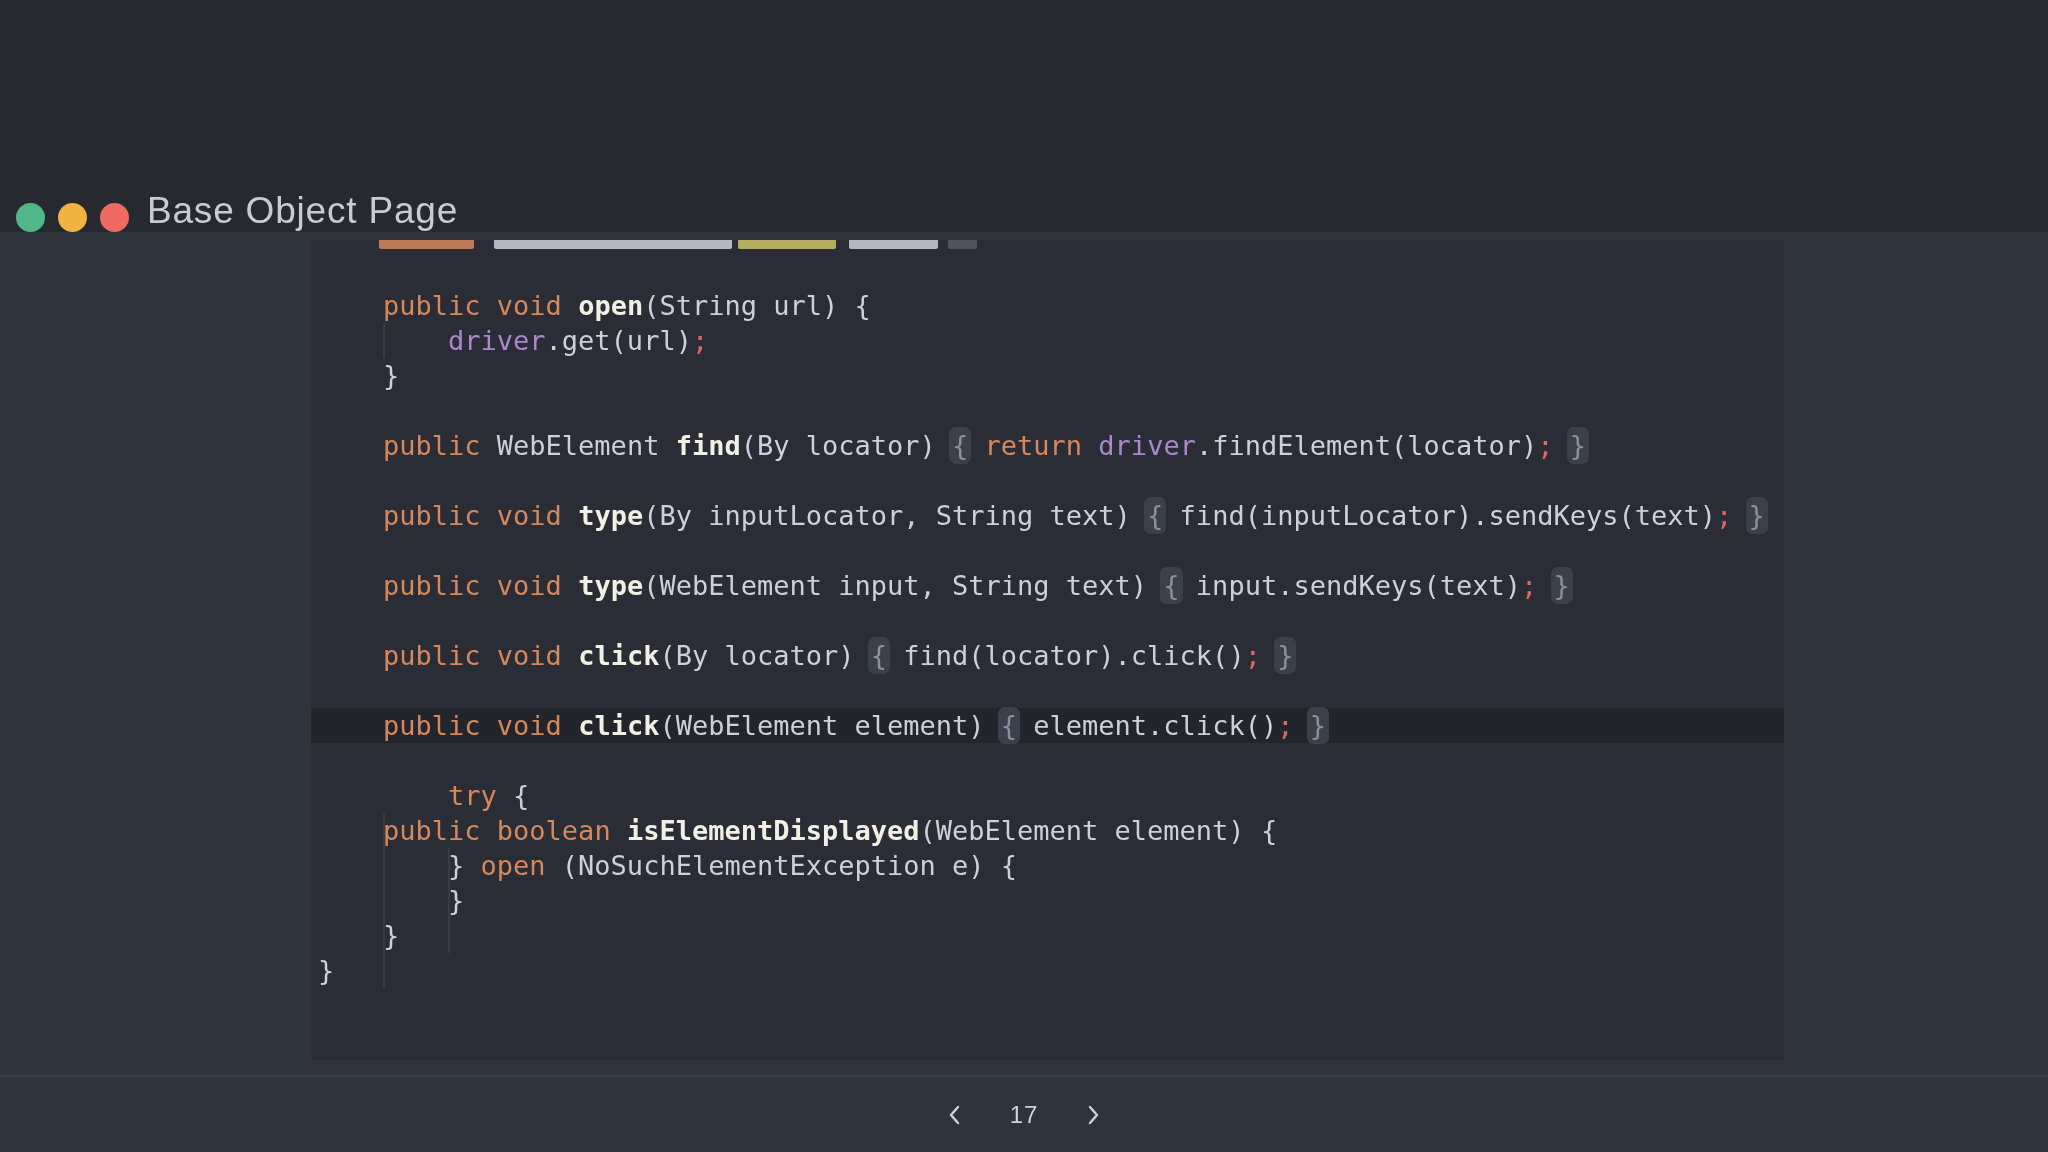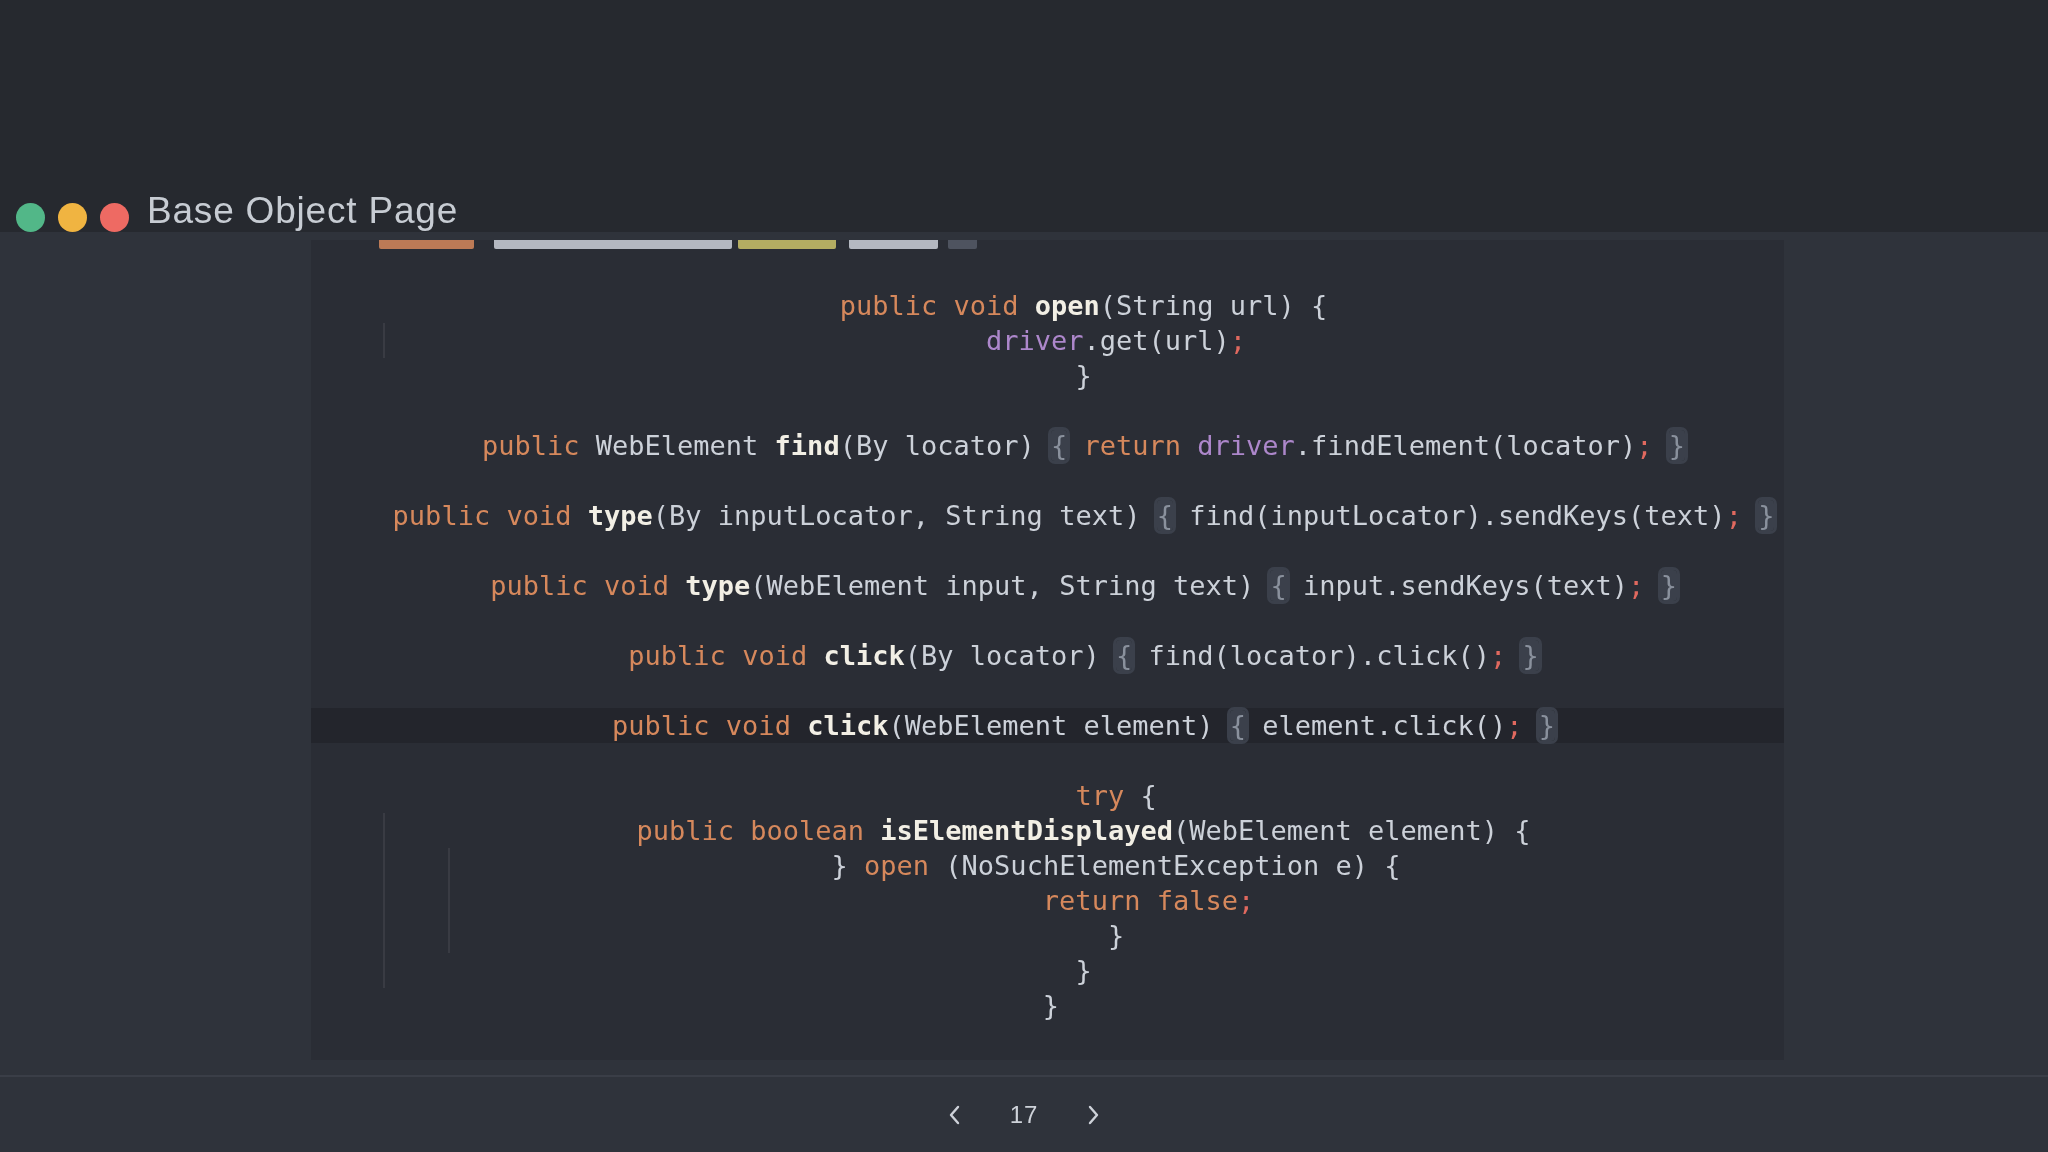--- a/index.html
+++ b/index.html
@@ -65,21 +65,21 @@
   .clipped-line .frag {
     position: absolute;
     top: 0;
     height: 9px;
     border-radius: 0 0 2px 2px;
     opacity: 0.85;
   }
   .code-lines {
     position: absolute;
     top: 48px;
-    left: 0; right: 0; text-align: center;
+    left: 0; right: 0;
   }
   .code-line {
     height: 35px;
     line-height: 35px;
     padding-left: 7px;
     font-family: "DejaVu Sans Mono", monospace;
     font-size: 27px;
     white-space: pre;
   }
   .code-line.highlight {
@@ -186,21 +186,20 @@
         <div class="code-line"></div>
         <div class="code-line"><span class="tk-pl">    </span><span class="tk-kw">public</span><span class="tk-pl"> </span><span class="tk-kw">void</span><span class="tk-pl"> </span><span class="tk-fn">type</span><span class="tk-pl">(WebElement input, String text) </span><span class="tk-bx">{</span><span class="tk-pl"> input.sendKeys(text)</span><span class="tk-sc">;</span><span class="tk-pl"> </span><span class="tk-bx">}</span></div>
         <div class="code-line"></div>
         <div class="code-line"><span class="tk-pl">    </span><span class="tk-kw">public</span><span class="tk-pl"> </span><span class="tk-kw">void</span><span class="tk-pl"> </span><span class="tk-fn">click</span><span class="tk-pl">(By locator) </span><span class="tk-bx">{</span><span class="tk-pl"> find(locator).click()</span><span class="tk-sc">;</span><span class="tk-pl"> </span><span class="tk-bx">}</span></div>
         <div class="code-line"></div>
         <div class="code-line highlight"><span class="tk-pl">    </span><span class="tk-kw">public</span><span class="tk-pl"> </span><span class="tk-kw">void</span><span class="tk-pl"> </span><span class="tk-fn">click</span><span class="tk-pl">(WebElement element) </span><span class="tk-bx">{</span><span class="tk-pl"> element.click()</span><span class="tk-sc">;</span><span class="tk-pl"> </span><span class="tk-bx">}</span></div>
         <div class="code-line"></div>
         <div class="code-line"><span class="tk-pl">        </span><span class="tk-kw">try</span><span class="tk-pl"> {</span></div>
         <div class="code-line"><span class="tk-pl">    </span><span class="tk-kw">public</span><span class="tk-pl"> </span><span class="tk-kw">boolean</span><span class="tk-pl"> </span><span class="tk-fn">isElementDisplayed</span><span class="tk-pl">(WebElement element) {</span></div>
         <div class="code-line"><span class="tk-pl">        } </span><span class="tk-kw">open</span><span class="tk-pl"> (NoSuchElementException e) {</span></div>
-        <div class="code-line"><span class="tk-pl">            </span><span class="tk-kw">return</span><span class="tk-pl"> </span><span class="tk-kw">false</span><span class="tk-sc">;</span></div>
         <div class="code-line"><span class="tk-pl">        }</span></div>
         <div class="code-line"><span class="tk-pl">    }</span></div>
         <div class="code-line"><span class="tk-pl">}</span></div>
       </div>
   </div>
 
   <div class="footer-divider"></div>
 
   <div class="pagination">
     <button class="page-btn">

